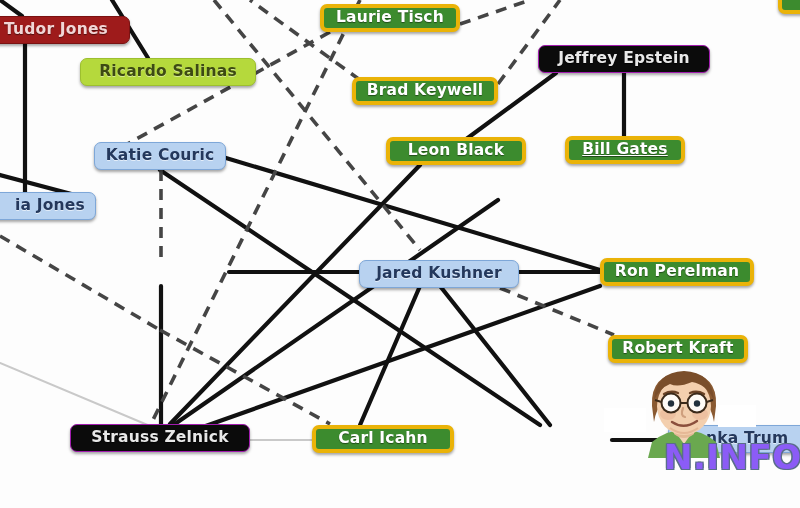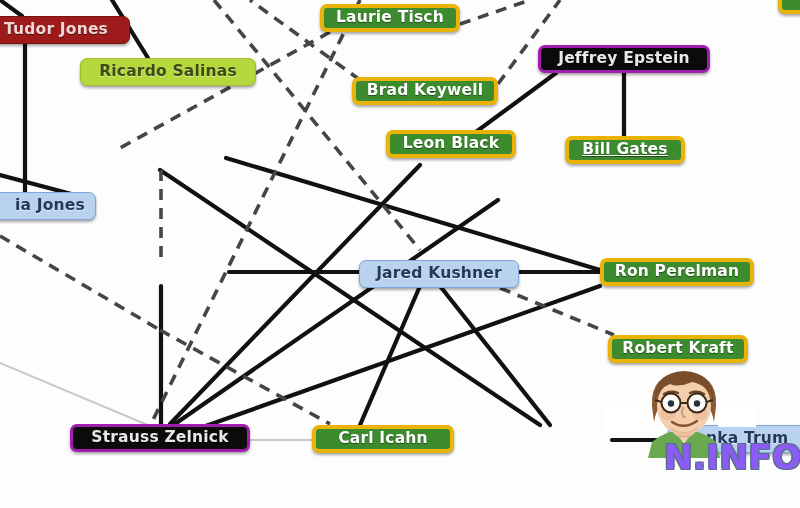--- a/index.html
+++ b/index.html
@@ -49,21 +49,21 @@
   }
   .node.blue {
     background: #b8d2f0;
     color: #24385c;
     border: 1px solid #7ea7d8;
     text-shadow: 0 1px 0 rgba(255,255,255,0.6);
   }
   .node.black {
     background: #0b0b0b;
     color: #e8e8e8;
-    border: 3px solid #a21caf;
+    border: 1px solid #a21caf;
     text-shadow: 0 1px 1px rgba(0,0,0,0.8);
   }
   .node.red {
     background: #9e1b1b;
     color: #f2d6d6;
     border: 1px solid #7a1212;
     text-shadow: 0 1px 1px rgba(0,0,0,0.5);
   }
   .node.yellowgreen {
     background: #b5d93c;
@@ -188,24 +188,27 @@
   </div>
 
   <div class="node black" style="left:538px; top:45px; width:172px;">
     <span>Jeffrey Epstein</span>
   </div>
 
   <div class="node green" style="left:565px; top:136px; width:120px;text-decoration:underline;">
     <span>Bill Gates</span>
   </div>
 
-  <div class="node green" style="left:386px; top:130px; width:130px;">
+  <div class="node green" style="left:386px; top:137px; width:140px;">
     <span>Leon Black</span>
   </div>
 
+  <div class="node blue" style="left:94px; top:142px; width:132px;">
+    <span>Katie Couric</span>
+  </div>
 
   <div class="node blue" style="left:-22px; top:192px; width:118px; justify-content:flex-end;">
     <span>ia Jones</span>
   </div>
 
 
   <div class="node blue" style="left:359px; top:260px; width:160px;">
     <span>Jared Kushner</span>
   </div>
 

